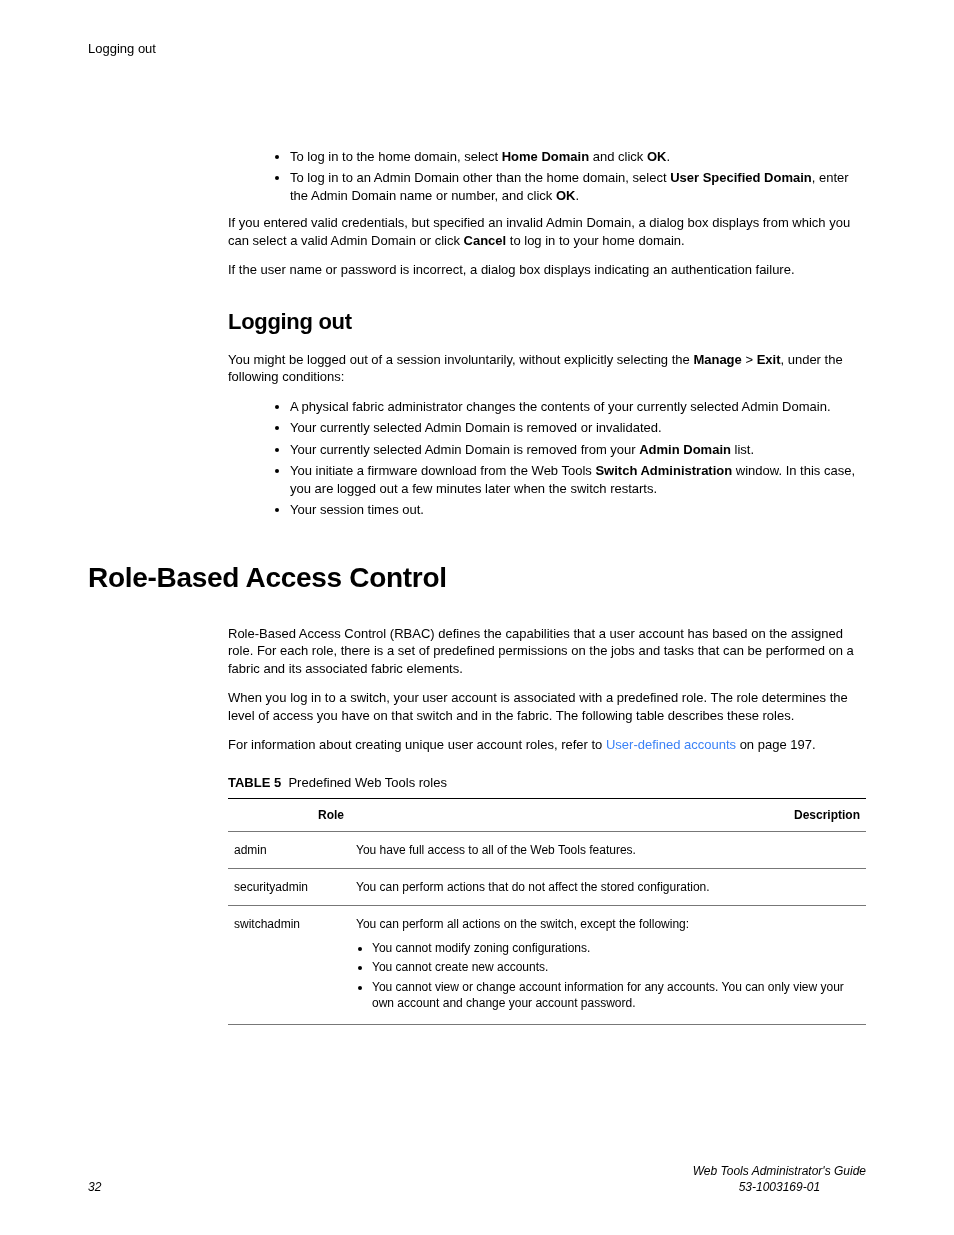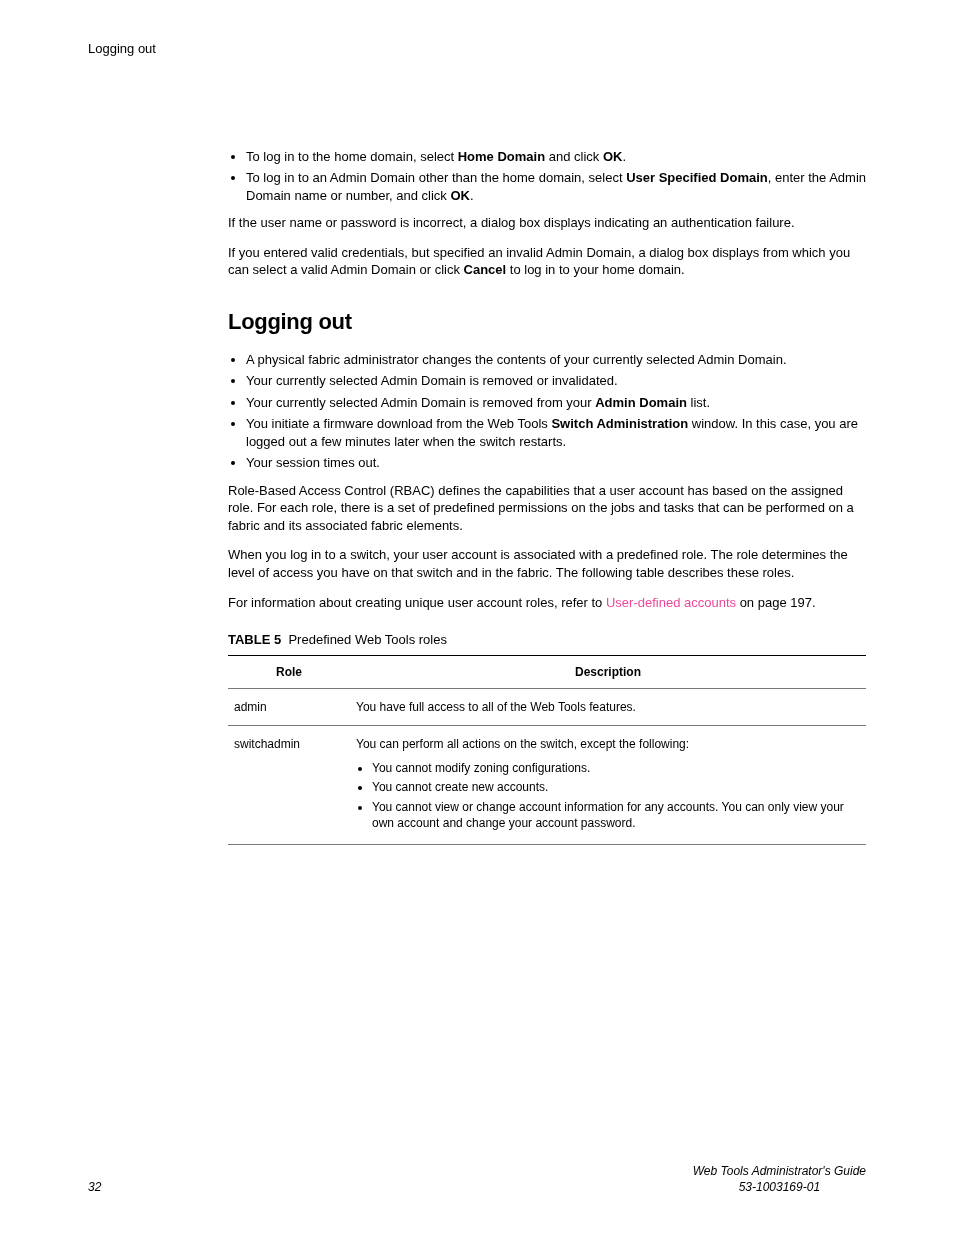--- a/index.html
+++ b/index.html
@@ -29,46 +29,47 @@
   .content-indent-wide {
     margin-left: 0;
   }
   ul.outer {
     list-style: disc;
     padding-left: 18px;
     margin: 0 0 10px 0;
   }
   ul.outer li {
     margin-bottom: 4px;
+    margin-left: 44px;
   }
   p { margin: 0 0 12px 0; }
   .h2 {
     font-family: Arial, Helvetica, sans-serif;
     font-weight: 700;
     font-size: 22px;
     margin: 28px 0 14px 0;
     letter-spacing: -0.3px;
   }
   .h1 {
     font-family: Arial, Helvetica, sans-serif;
     font-weight: 700;
     font-size: 28px;
     margin: 40px 0 28px 0;
     letter-spacing: -0.3px;
   }
-  a.link { color: #ec4899; text-decoration: none; }
+  a.link { color: #3b82f6; text-decoration: none; }
   .bold { font-weight: 700; }
   .table-caption { margin: 20px 0 6px 0; }
   table.roles {
     width: 100%;
     border-collapse: collapse;
     font-size: 12px;
   }
   table.roles th {
-    text-align: center;
+    text-align: right;
     font-weight: 700;
     padding: 8px 6px;
     border-top: 1px solid #000;
     border-bottom: 1px solid #777;
   }
   table.roles td {
     padding: 10px 6px;
     vertical-align: top;
     border-bottom: 1px solid #777;
   }
@@ -102,43 +103,47 @@
   <div class="content-indent">
     <ul class="outer">
       <li>
         <span>To log in to the home domain, select </span><span class="bold">Home Domain</span><span> and click </span><span class="bold">OK</span><span>.</span>
       </li>
       <li>
         <span>To log in to an Admin Domain other than the home domain, select </span><span class="bold">User Specified Domain</span><span>, enter the Admin Domain name or number, and click </span><span class="bold">OK</span><span>.</span>
       </li>
     </ul>
 
-    <p>If the user name or password is incorrect, a dialog box displays indicating an authentication failure.</p>
-
     <p>
       <span>If you entered valid credentials, but specified an invalid Admin Domain, a dialog box displays from which you can select a valid Admin Domain or click </span><span class="bold">Cancel</span><span> to log in to your home domain.</span>
     </p>
 
+    <p>If the user name or password is incorrect, a dialog box displays indicating an authentication failure.</p>
+
     <div class="h2">Logging out</div>
 
 
+    <p>
+      <span>You might be logged out of a session involuntarily, without explicitly selecting the </span><span class="bold">Manage</span><span>  &gt; </span><span class="bold">Exit</span><span>, under the following conditions:</span>
+    </p>
 
     <ul class="outer">
       <li>A physical fabric administrator changes the contents of your currently selected Admin Domain.</li>
       <li>Your currently selected Admin Domain is removed or invalidated.</li>
       <li>
         <span>Your currently selected Admin Domain is removed from your </span><span class="bold">Admin Domain</span><span> list.</span>
       </li>
       <li>
         <span>You initiate a firmware download from the Web Tools </span><span class="bold">Switch Administration</span><span> window. In this case, you are logged out a few minutes later when the switch restarts.</span>
       </li>
       <li>Your session times out.</li>
     </ul>
   </div>
 
+  <div class="h1 content-indent-wide">Role-Based Access Control</div>
 
   <div class="content-indent">
     <p>Role-Based Access Control (RBAC) defines the capabilities that a user account has based on the assigned role. For each role, there is a set of predefined permissions on the jobs and tasks that can be performed on a fabric and its associated fabric elements.</p>
     <p>When you log in to a switch, your user account is associated with a predefined role. The role determines the level of access you have on that switch and in the fabric. The following table describes these roles.</p>
     <p>
       <span>For information about creating unique user account roles, refer to </span><a href="#" class="link">User-defined accounts</a><span> on page 197.</span>
     </p>
 
     <div class="table-caption">
       <span class="bold">TABLE 5</span>&nbsp;&nbsp;<span>Predefined Web Tools roles</span>
@@ -148,20 +153,24 @@
       <thead>
         <tr>
           <th>Role</th>
           <th>Description</th>
         </tr>
       </thead>
       <tbody>
         <tr>
           <td class="role-col">admin</td>
           <td>You have full access to all of the Web Tools features.</td>
+        </tr>
+        <tr>
+          <td class="role-col">securityadmin</td>
+          <td>You can perform actions that do not affect the stored configuration.</td>
         </tr>
         <tr>
           <td class="role-col">switchadmin</td>
           <td>
             <span>You can perform all actions on the switch, except the following:</span>
             <ul class="inner">
               <li>You cannot modify zoning configurations.</li>
               <li>You cannot create new accounts.</li>
               <li>You cannot view or change account information for any accounts. You can only view your own account and change your account password.</li>
             </ul>

